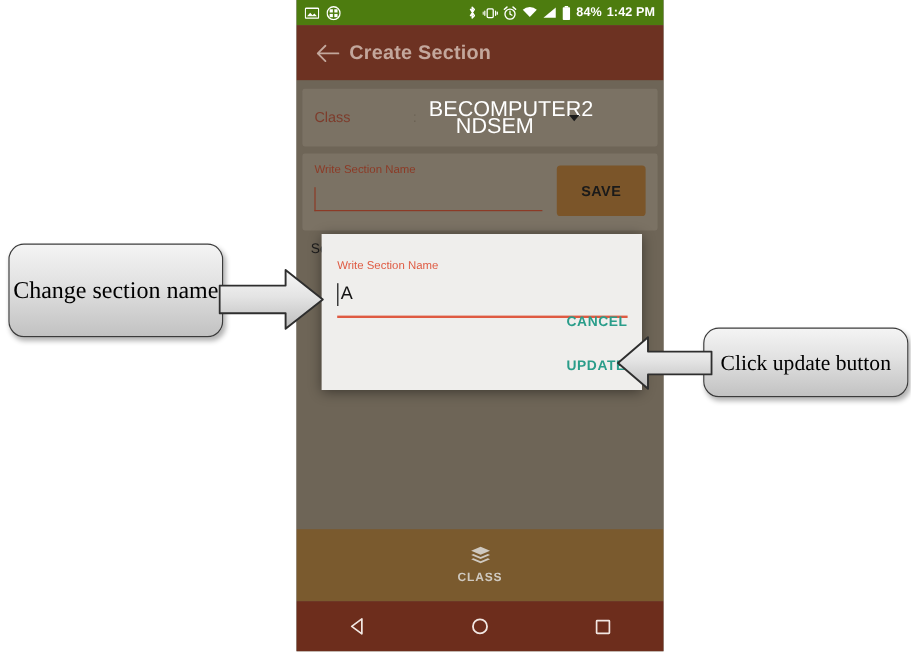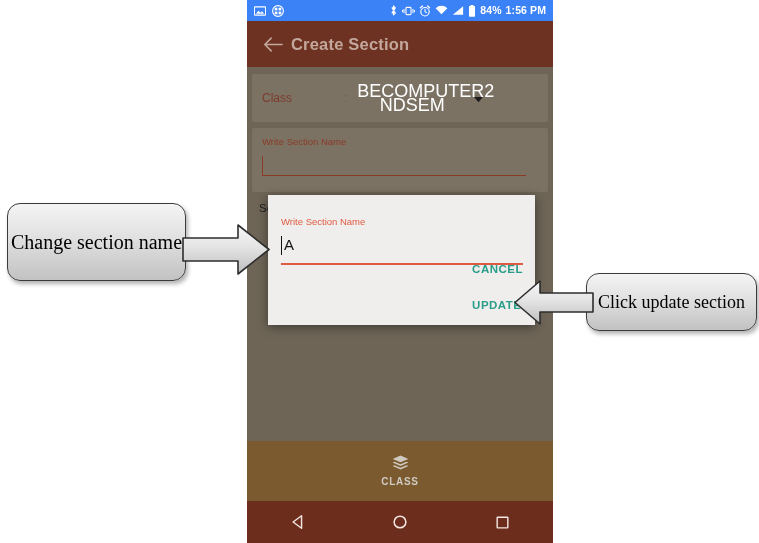--- a/index.html
+++ b/index.html
@@ -25,21 +25,21 @@
     height: 543px;
     background: #6e6557;
     overflow: hidden;
   }
 
   
   #status-bar {
     position: absolute;
     left: 0; top: 0;
     width: 306px; height: 21px;
-    background: #3b82f6;
+    background: #4d7c0f;
     display: flex;
     align-items: center;
     padding: 0 7px;
     box-sizing: border-box;
   }
   .sb-left { display: flex; align-items: center; gap: 6px; }
   .sb-right { display: flex; align-items: center; gap: 4px; margin-left: auto; }
   .sb-ico { display: block; }
   .sb-text {
     color: #fff;
@@ -321,21 +321,21 @@
         <path d="M8 10.6 L0.8 3.2 A10.2 10.2 0 0 1 15.2 3.2 Z" fill="#fff"></path>
       </svg>
       <svg class="sb-ico" width="12" height="11" viewBox="0 0 14 12">
         <path d="M13 1 L13 11 L1 11 Z" fill="#fff"></path>
       </svg>
       <svg class="sb-ico" width="8" height="12" viewBox="0 0 10 15">
         <rect x="3.2" y="0" width="3.6" height="1.6" fill="#fff"></rect>
         <rect x="1.2" y="1.4" width="7.6" height="13.2" rx="0.8" fill="#fff"></rect>
       </svg>
       <span class="sb-text">84%</span>
-      <span class="sb-text">1:56 PM</span>
+      <span class="sb-text">1:42 PM</span>
     </div>
   </div>
 
   <div id="app-bar">
     <div id="back-arrow">
       <svg width="20" height="17" viewBox="0 0 22 18">
         <path d="M21 9 L2 9 M9 2 L2 9 L9 16" fill="none" stroke="#c3a79c" stroke-width="1.7" stroke-linecap="round" stroke-linejoin="round"></path>
       </svg>
     </div>
     <div id="app-title">Create Section</div>
@@ -352,20 +352,21 @@
             <path d="M1 1 L6 7 L11 1 Z" fill="#1b1b1b"></path>
           </svg>
       </span>
     </div>
 
     <div class="card" id="write-row">
       <div id="write-field">
         <div id="write-label">Write Section Name</div>
         <div id="write-input-line"></div>
       </div>
+      <div id="save-button">SAVE</div>
     </div>
 
     <div id="section-list-label">Section List</div>
   </div>
 
   <div id="tab-bar">
     <div class="tab" id="tab-class">
       <svg width="17" height="15" viewBox="0 0 18 16">
         <path d="M9 0.6 L17.4 4.2 L9 7.8 L0.6 4.2 Z" fill="#cfc9c0"></path>
         <path d="M2.6 7.1 L9 9.8 L15.4 7.1 L17.4 8 L9 11.6 L0.6 8 Z" fill="#cfc9c0"></path>
@@ -414,21 +415,21 @@
   <defs>
     <linearGradient id="agL" x1="0" y1="0" x2="0" y2="1">
       <stop offset="0%" stop-color="#f7f7f7"></stop>
       <stop offset="45%" stop-color="#e4e4e4"></stop>
       <stop offset="100%" stop-color="#bdbdbd"></stop>
     </linearGradient>
   </defs>
   <path d="M1 16 L56 16 L56 3 L87 27.5 L56 52 L56 39 L1 39 Z" fill="url(#agL)" stroke="#2e2e2e" stroke-width="1.6" stroke-linejoin="round"></path>
 </svg>
 
-<div class="callout" id="callout-right">Click update section</div>
+<div class="callout" id="callout-right">Click update button</div>
 
 <svg class="arrow-svg" id="arrow-right" width="80" height="50" viewBox="0 0 80 50">
   <defs>
     <linearGradient id="agR" x1="0" y1="0" x2="0" y2="1">
       <stop offset="0%" stop-color="#f7f7f7"></stop>
       <stop offset="45%" stop-color="#e4e4e4"></stop>
       <stop offset="100%" stop-color="#bdbdbd"></stop>
     </linearGradient>
   </defs>
   <path d="M79 15 L26 15 L26 3 L1 24.5 L26 46 L26 34 L79 34 Z" fill="url(#agR)" stroke="#2e2e2e" stroke-width="1.6" stroke-linejoin="round"></path>

